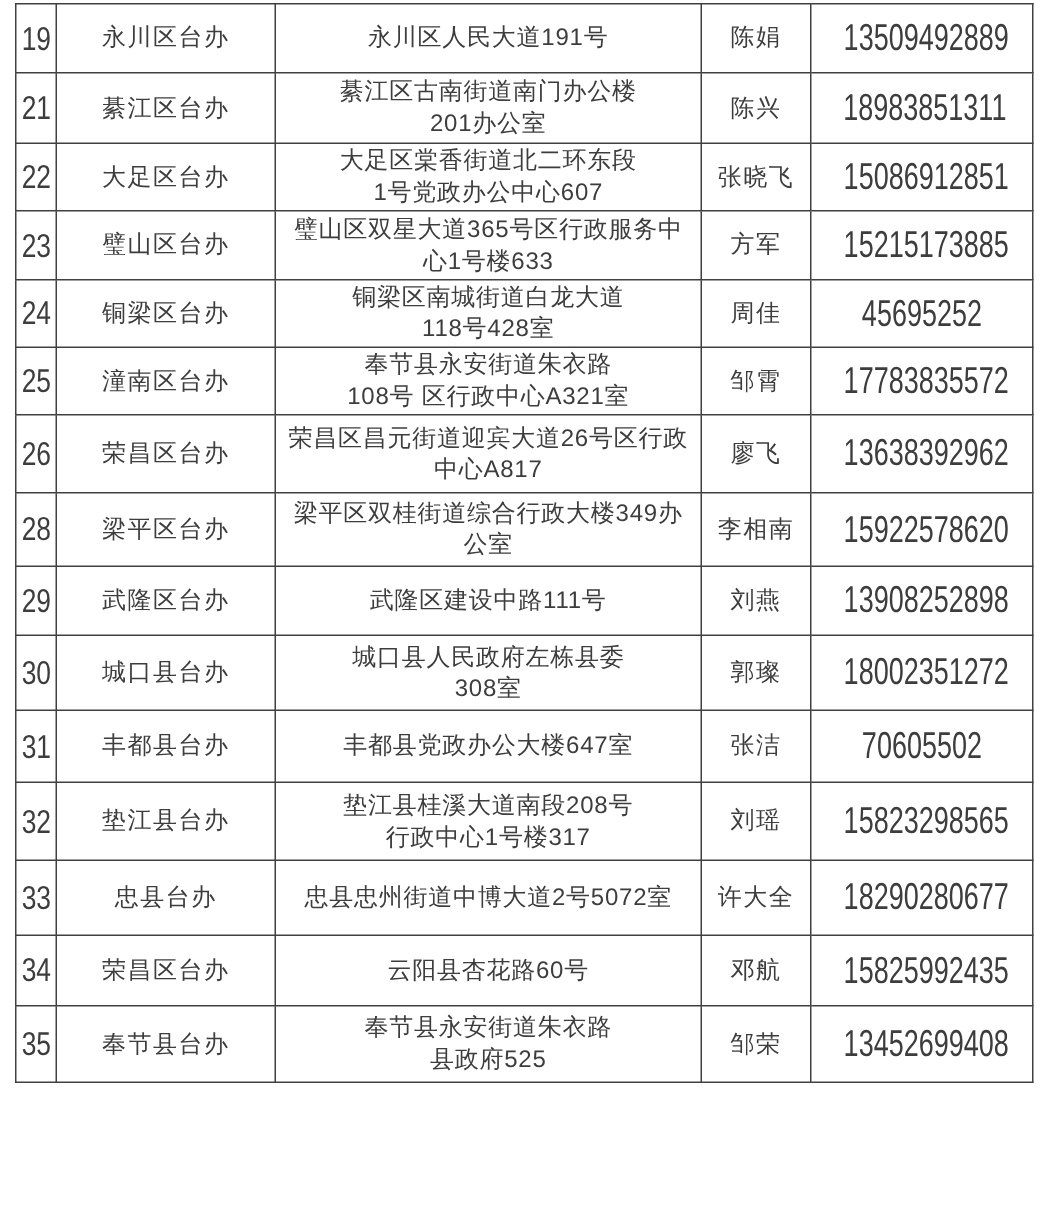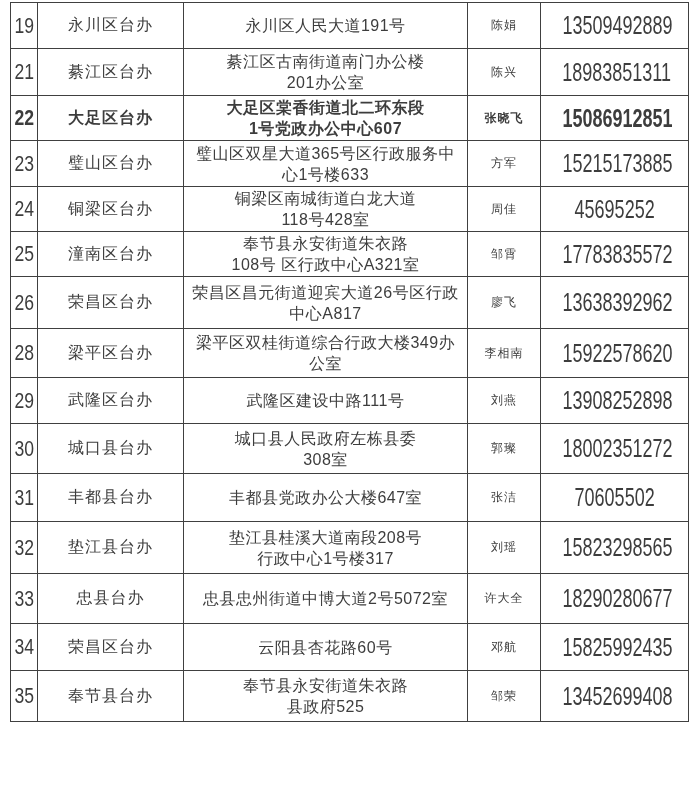--- a/index.html
+++ b/index.html
@@ -46,21 +46,21 @@
     font-size: 16px;
     letter-spacing: 1px;
   }
   .c-addr {
     font-size: 16px;
     line-height: 21px;
     white-space: pre-line;
     letter-spacing: 0.5px;
   }
   .c-contact {
-    font-size: 12px;
+    font-size: 16px;
     letter-spacing: 1px;
   }
   .c-phone {
     padding-left: 0;
     padding-right: 0;
   }
   .c-phone .phone {
     display: inline-block;
     font-size: 25px;
     line-height: 24px;
@@ -102,21 +102,21 @@
     </td>
     <td class="c-office">綦江区台办</td>
     <td class="c-addr">綦江区古南街道南门办公楼
 201办公室</td>
     <td class="c-contact">陈兴</td>
     <td class="c-phone">
       <span class="phone">18983851311</span>
     </td>
   </tr>
 
-  <tr class="row" style="height: 45px; font-weight: bold;">
+  <tr class="row" style="height: 45px;">
     <td class="c-num">
       <span class="digits">22</span>
     </td>
     <td class="c-office">大足区台办</td>
     <td class="c-addr">大足区棠香街道北二环东段
 1号党政办公中心607</td>
     <td class="c-contact">张晓飞</td>
     <td class="c-phone">
       <span class="phone">15086912851</span>
     </td>

